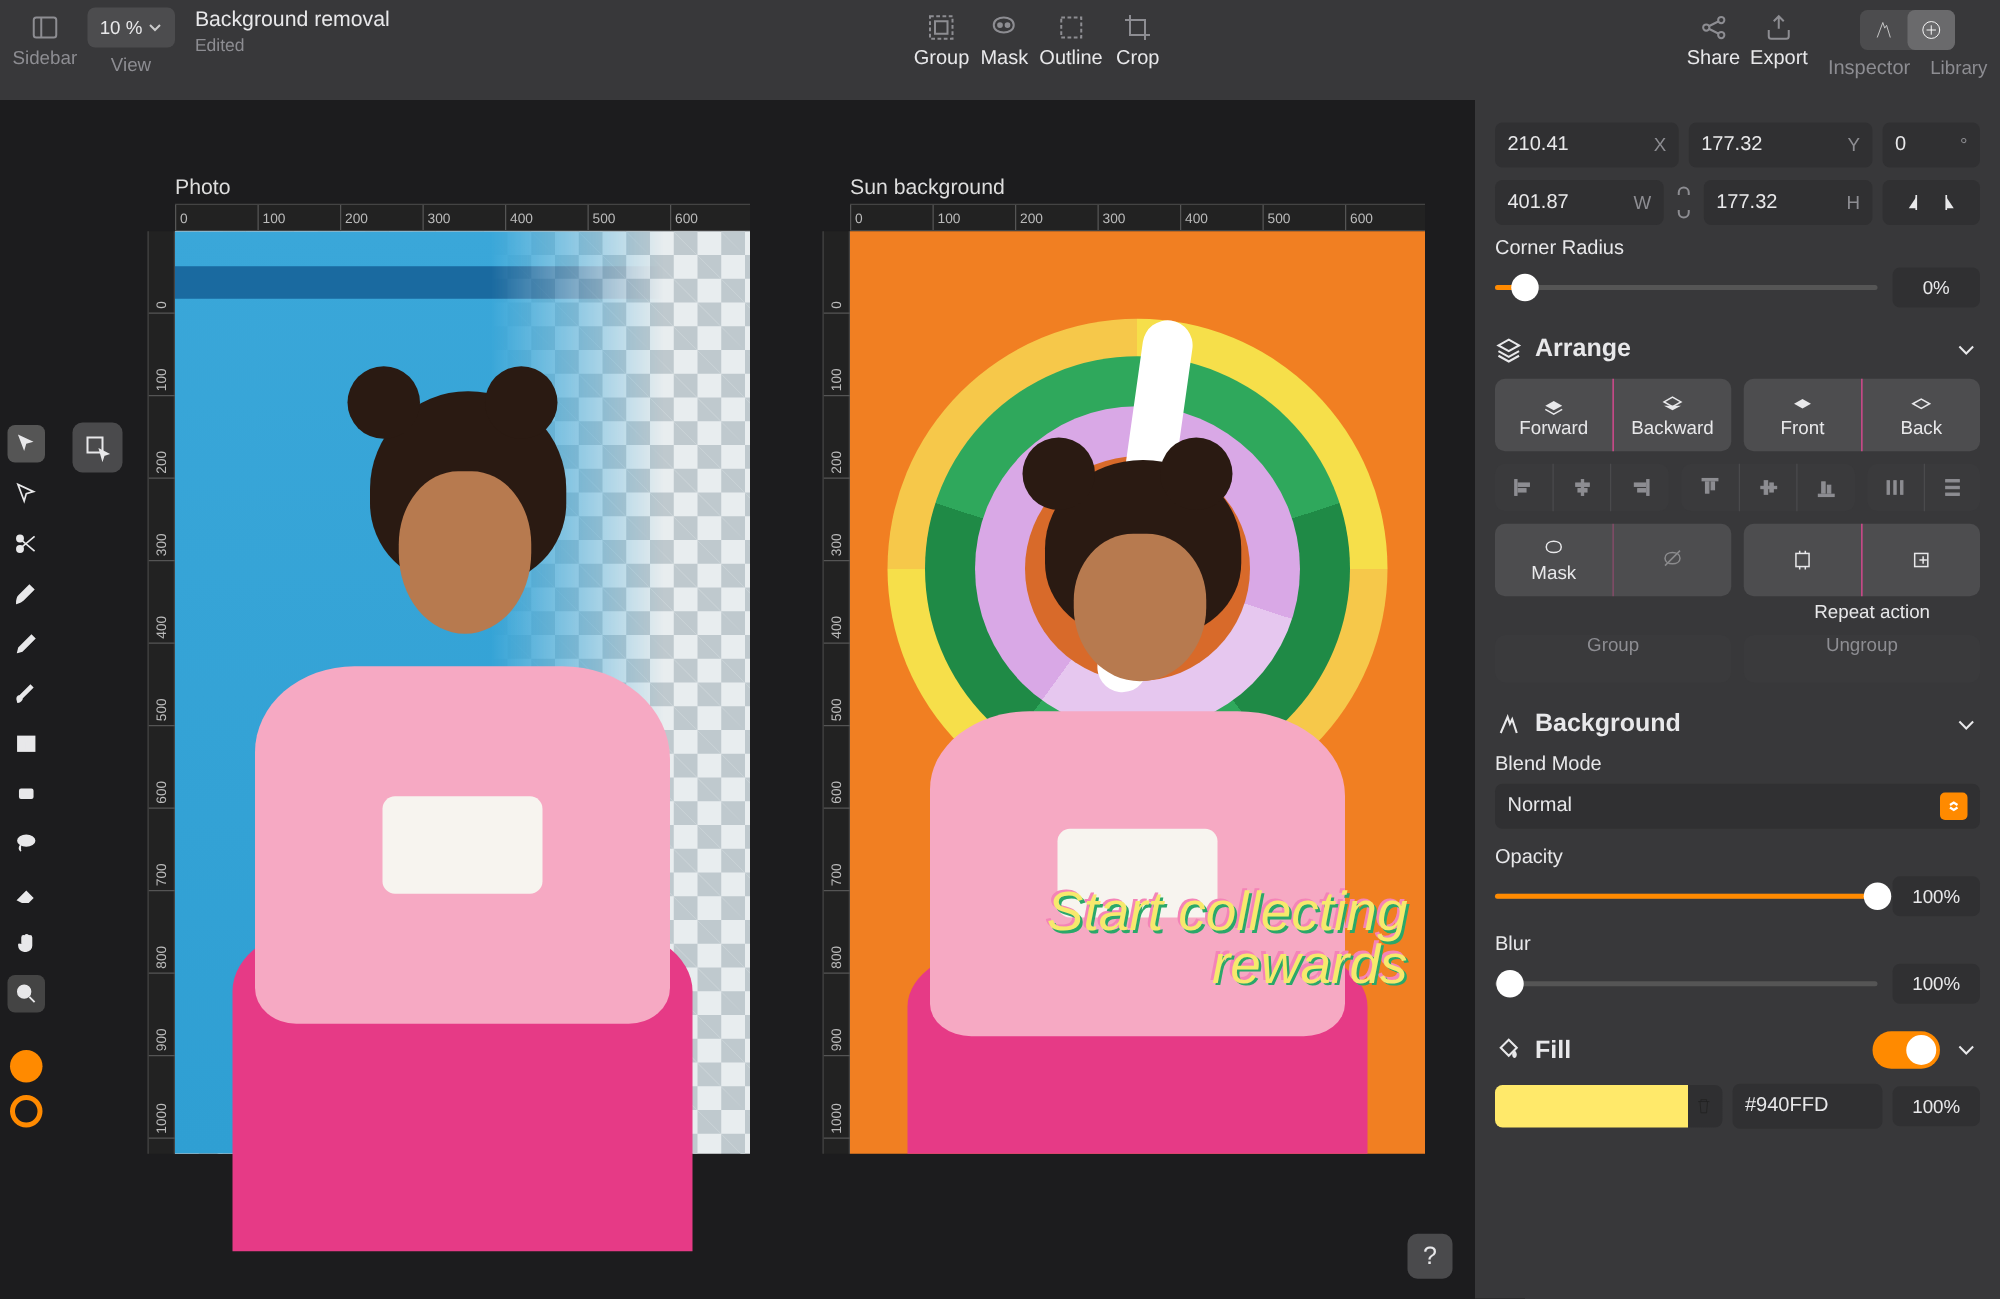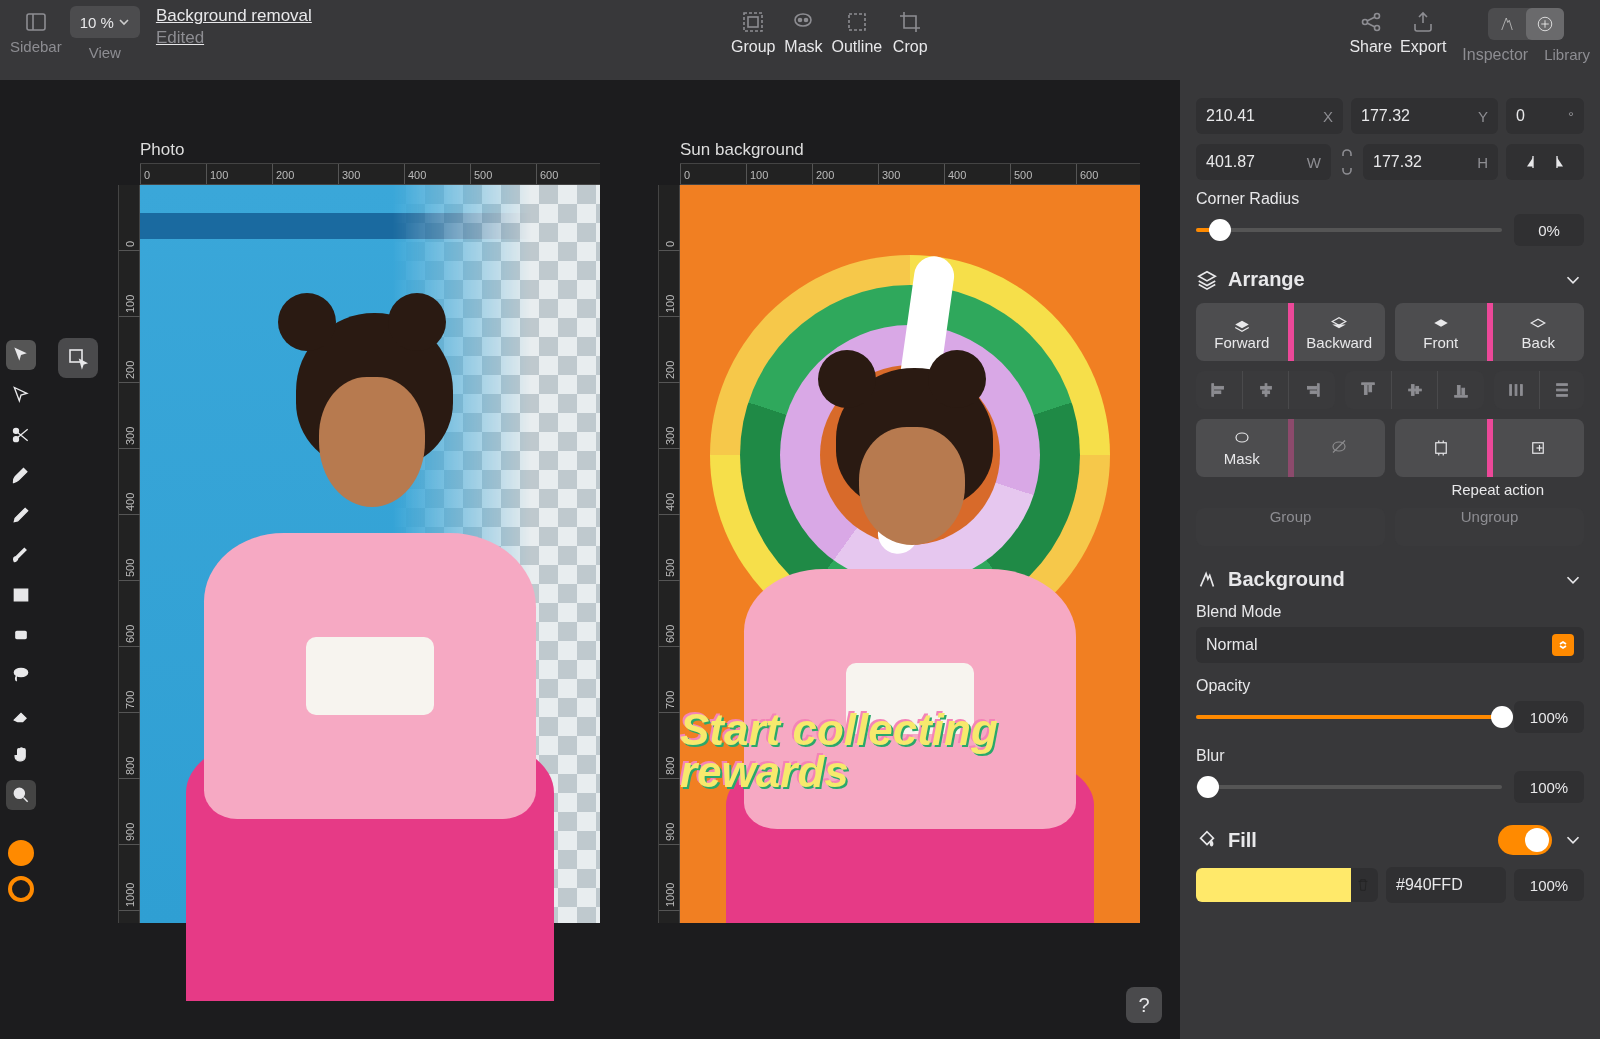--- a/index.html
+++ b/index.html
@@ -8,23 +8,23 @@
     --divider:#49494c;
   }
   *{box-sizing:border-box;font-family:-apple-system,Helvetica,Arial,sans-serif;}
   body{margin:0;width:1600px;height:1039px;background:var(--bg-dark);color:var(--text);overflow:hidden;position:relative;}
   
   .topbar{height:80px;background:var(--panel);display:flex;align-items:flex-start;padding:6px 10px 0;gap:8px;}
   .top-btn{display:flex;flex-direction:column;align-items:center;gap:3px;color:var(--muted);font-size:15px;cursor:pointer;border-radius:6px;padding:4px 8px;}
   .top-btn svg{width:24px;height:24px;stroke:var(--muted);fill:none;stroke-width:1.6;}
   .top-btn.small svg{width:20px;height:20px;}
   .zoom-pill{background:#4c4c4e;border-radius:6px;height:32px;display:flex;align-items:center;justify-content:center;gap:4px;padding:0 10px;color:var(--text);font-size:15px;}
-  .doc-title{display:flex;flex-direction:column;margin-left:8px;color:var(--text);text-decoration:underline;}
+  .doc-title{display:flex;flex-direction:column;margin-left:8px;color:var(--text);}
   .doc-title .t{font-size:17px;}
-  .doc-title .s{font-size:17px;color:var(--muted);margin-top:2px;}
+  .doc-title .s{font-size:14px;color:var(--muted);margin-top:2px;}
   .col{display:flex;flex-direction:column;align-items:center;}
   .spacer{flex:1;}
   .tab-pill{background:#4c4c4e;border-radius:6px;height:32px;display:flex;align-items:center;margin-top:2px;}
   .tab-pill .half{padding:0 10px;height:100%;display:flex;align-items:center;color:var(--muted);}
   .tab-pill .half.active{background:#6a6a6c;border-radius:6px;color:var(--text);}
   
   .toolstrip{position:absolute;left:6px;top:340px;display:flex;flex-direction:column;gap:10px;align-items:center;}
   .tool{width:30px;height:30px;display:flex;align-items:center;justify-content:center;border-radius:6px;cursor:pointer;}
   .tool.active{background:#555;}
   .tool svg{width:20px;height:20px;fill:var(--text);}
@@ -57,21 +57,21 @@
   .shirt{position:absolute;left:14%;top:40%;width:72%;height:44%;background:#f6a9c3;border-radius:24% 26% 10% 10%;}
   .crop{position:absolute;left:36%;top:56%;width:28%;height:12%;background:#f7f4ef;border-radius:10px;}
   .pants{position:absolute;left:10%;top:72%;width:80%;height:40%;background:#e63a86;border-radius:20% 20% 0 0;}
   
   .ring{position:absolute;border-radius:50%;left:50%;transform:translateX(-50%);}
   .ring.r1{top:70px;width:400px;height:400px;background:conic-gradient(#f6df4a 0 25%,#f6c84a 0 50%,#f6df4a 0 75%,#f6c84a 0);}  
   .ring.r2{top:100px;width:340px;height:340px;background:conic-gradient(#2fa85c 0 20%,#1f8a46 0 40%,#2fa85c 0 60%,#1f8a46 0 80%,#2fa85c 0);}
   .ring.r3{top:140px;width:260px;height:260px;background:conic-gradient(#d9a8e6 0 30%,#e6c7ef 0 60%,#d9a8e6 0);}
   .ring.r4{top:180px;width:180px;height:180px;background:#d86a2a;}
   .swoosh{position:absolute;left:47%;top:70px;width:40px;height:300px;background:#fff;border-radius:40px;transform:rotate(8deg);}
-  .reward{position:absolute;left:0;right:4px;bottom:130px;text-align:left;font-weight:700;font-style:italic;font-size:44px;line-height:0.95;
+  .reward{position:absolute;left:0;right:14px;bottom:130px;text-align:right;font-weight:400;font-style:italic;font-size:44px;line-height:0.95;
     color:#f7e96d;text-shadow:2px 2px 0 #2aa86a, -2px -2px 0 #f484b7;}
   
   .inspector{position:absolute;right:0;top:80px;bottom:0;width:420px;background:var(--panel);overflow-y:auto;padding:18px 16px 40px;}
   .row{display:flex;gap:8px;margin-bottom:10px;align-items:center;}
   .numbox{flex:1;background:#303032;border-radius:6px;height:36px;display:flex;align-items:center;justify-content:space-between;padding:0 10px;color:var(--text);font-size:16px;}
   .numbox .u{color:var(--muted);font-size:15px;}
   .iconbox{background:#303032;border-radius:6px;height:36px;display:flex;align-items:center;justify-content:center;gap:6px;padding:0 8px;}
   .iconbox svg{width:18px;height:18px;stroke:var(--text);fill:none;stroke-width:1.8;}
   .section-hd{display:flex;align-items:center;gap:10px;font-size:20px;font-weight:600;margin:22px 0 12px;}
   .section-hd svg{width:22px;height:22px;stroke:var(--text);fill:none;stroke-width:1.8;}
@@ -79,21 +79,21 @@
   .sublabel{color:var(--text);font-size:16px;margin-bottom:6px;}
   .slider-row{display:flex;align-items:center;gap:12px;}
   .slider{flex:1;height:4px;background:#555;border-radius:2px;position:relative;}
   .slider .fill{position:absolute;left:0;top:0;bottom:0;background:var(--accent);border-radius:2px;}
   .slider .knob{position:absolute;top:50%;width:22px;height:22px;background:#fff;border-radius:50%;transform:translate(-50%,-50%);}  
   .valpill{background:#303032;border-radius:6px;height:32px;min-width:70px;display:flex;align-items:center;justify-content:center;font-size:15px;}
   .btnbar{display:flex;gap:10px;margin-bottom:10px;}
   .btnseg{flex:1;background:#4d4d4f;border-radius:8px;display:flex;align-items:center;justify-content:flex-start;height:58px;flex-direction:column;gap:3px;color:var(--text);font-size:15px;}
   .btnseg.split{flex-direction:row;gap:0;height:38px;}
   .btnseg.split>div{flex:1;display:flex;flex-direction:column;align-items:center;justify-content:center;gap:2px;height:100%;}
-  .btnseg.split>div+div{border-left:6px solid #ec4899;}
+  .btnseg.split>div+div{border-left:1px solid #ec4899;}
   .btnseg.disabled{background:#3a3a3c;color:var(--muted);}
   .btnseg svg{width:20px;height:18px;stroke:var(--text);fill:none;stroke-width:1.6;}
   .select{background:#303032;border-radius:6px;height:36px;display:flex;align-items:center;padding:0 10px;font-size:16px;justify-content:space-between;}
   .select .caret{width:22px;height:22px;background:var(--accent);border-radius:4px;display:flex;align-items:center;justify-content:center;}
   .toggle{width:54px;height:30px;background:var(--accent);border-radius:30px;position:relative;}
   .toggle::after{content:"";position:absolute;right:3px;top:3px;width:24px;height:24px;background:#fff;border-radius:50%;}
   .fill-swatch{flex:1;height:34px;border-radius:6px;background:linear-gradient(90deg,#ffe96a,#ffe96a 85%,#2f2f31 85%);display:flex;align-items:center;justify-content:flex-end;padding-right:6px;}
   .fill-swatch svg{stroke:#222;fill:none;width:18px;height:18px;}
   .help{position:absolute;right:438px;bottom:16px;width:36px;height:36px;background:#4a4a4c;border-radius:8px;display:flex;align-items:center;justify-content:center;color:var(--text);font-size:20px;}
   .align-grid{display:flex;gap:10px;}

